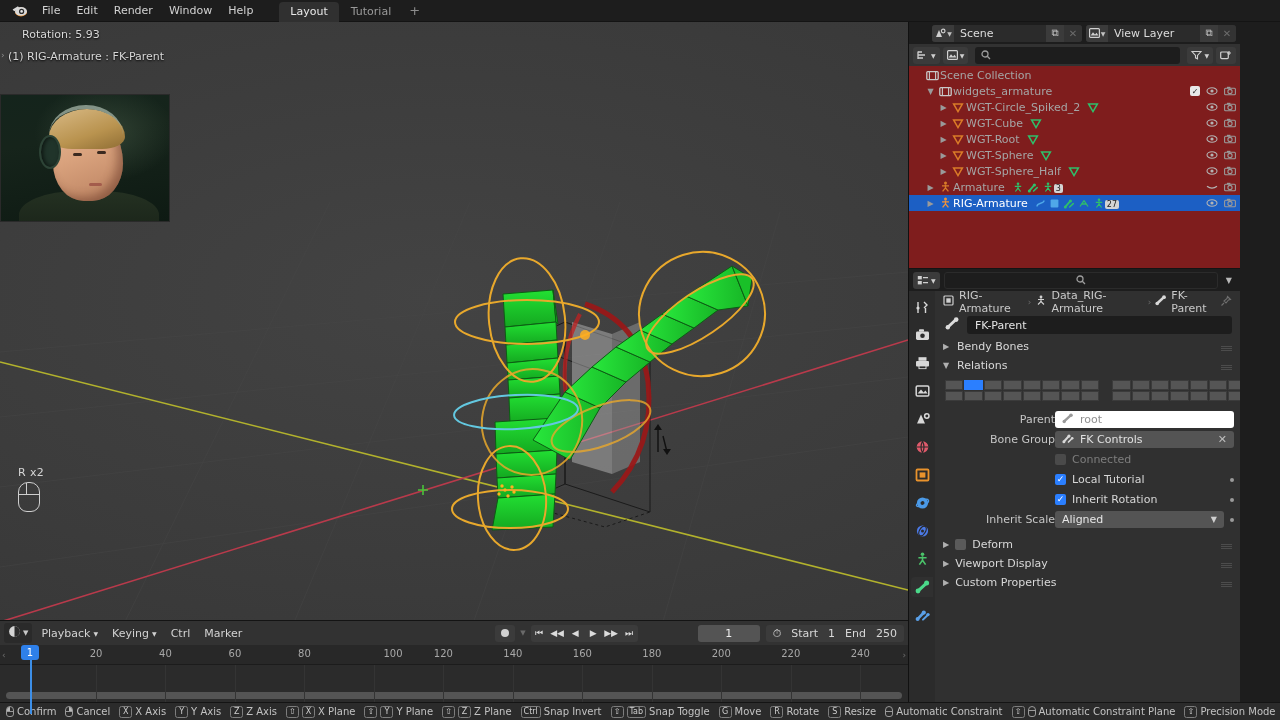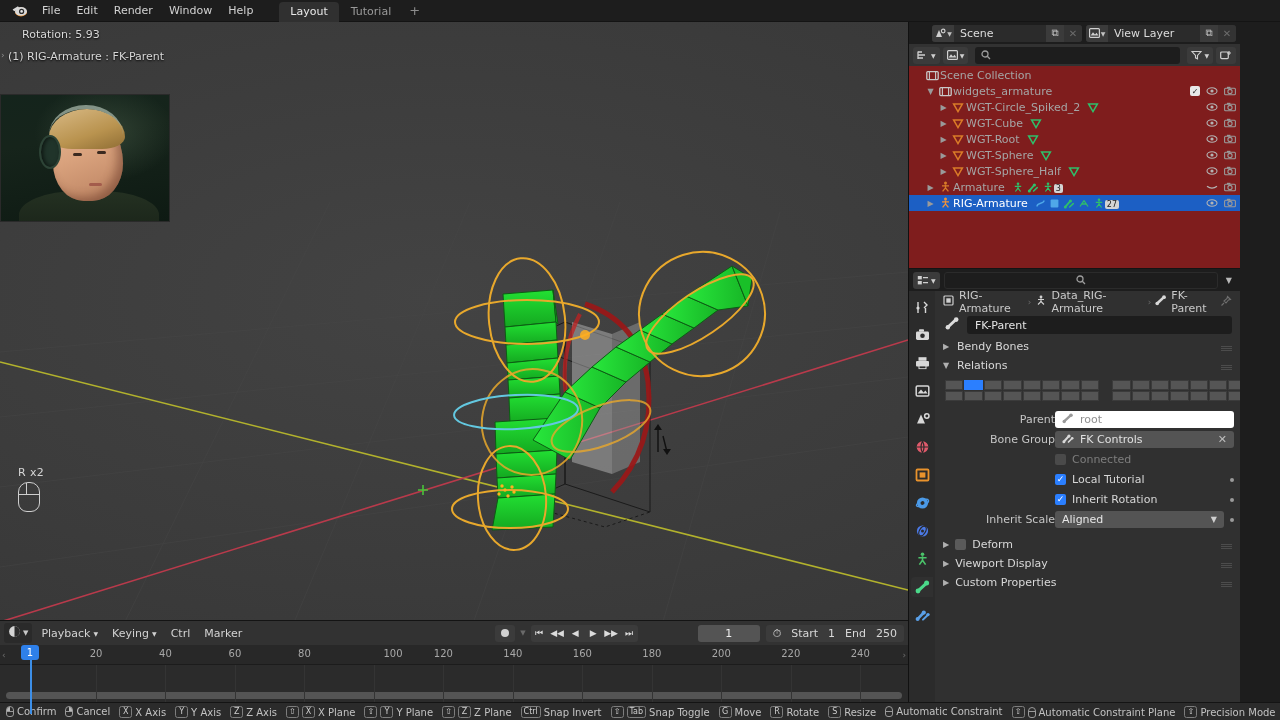--- a/index.html
+++ b/index.html
@@ -154,21 +154,21 @@
   .ctext.dis{ color:#7d7d7d;}
   .anim-dot{ width:4px; height:4px; border-radius:50%; background:#9a9a9a; margin-left:auto; flex:0 0 4px;}
   .sub-panel{ display:flex; align-items:center; gap:6px; padding:0 8px; height:19px; font-size:11px; color:#d8d8d8; position:relative;}
   .sub-panel:after{ content:""; position:absolute; right:8px; top:9px; width:11px; height:5px;
       background:repeating-linear-gradient(to bottom,#4c4c4c 0 1px,transparent 1px 2px);}
 
   
   .statusbar{ height:18px; flex:0 0 18px; background:#2b2b2b; display:flex; align-items:center; gap:4px; padding:0 6px; border-top:1px solid #141414;}
   .kb{ display:inline-flex; align-items:center; justify-content:center; min-width:13px; height:12px;
        border:1px solid #7d7d7d; border-radius:2.5px; font-size:8px; color:#cfcfcf; padding:0 2px; line-height:10px;}
-  .sb-item{ display:flex; align-items:flex-end; gap:3px; margin-right:5px;}
+  .sb-item{ display:flex; align-items:flex-start; gap:3px; margin-right:5px;}
   .sb-label{ font-size:10px; color:#c2c2c2; white-space:nowrap;}
   .sb-mouse{ width:8px; height:11px; border:1px solid #9a9a9a; border-radius:4px 4px 3px 3px; position:relative;}
   .sb-mouse:after{ content:""; position:absolute; left:0; right:0; top:3.5px; height:1px; background:#9a9a9a;}
   .sb-mouse.l:before{ content:""; position:absolute; left:0; top:0; width:3px; height:3.5px; background:#b9b9b9; border-radius:3px 0 0 0;}
   .sb-mouse.r:before{ content:""; position:absolute; right:0; top:0; width:3px; height:3.5px; background:#b9b9b9; border-radius:0 3px 0 0;}
 </style>
 </head>
 <body>
 
 <div class="app">

